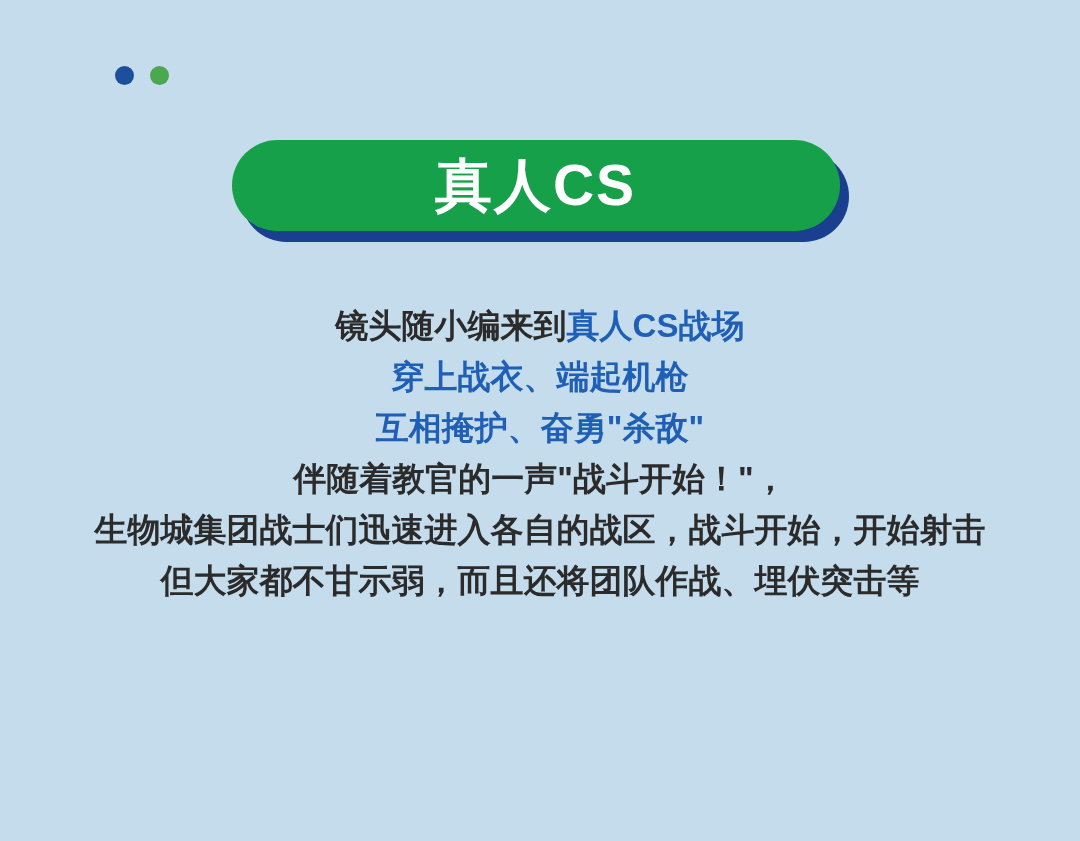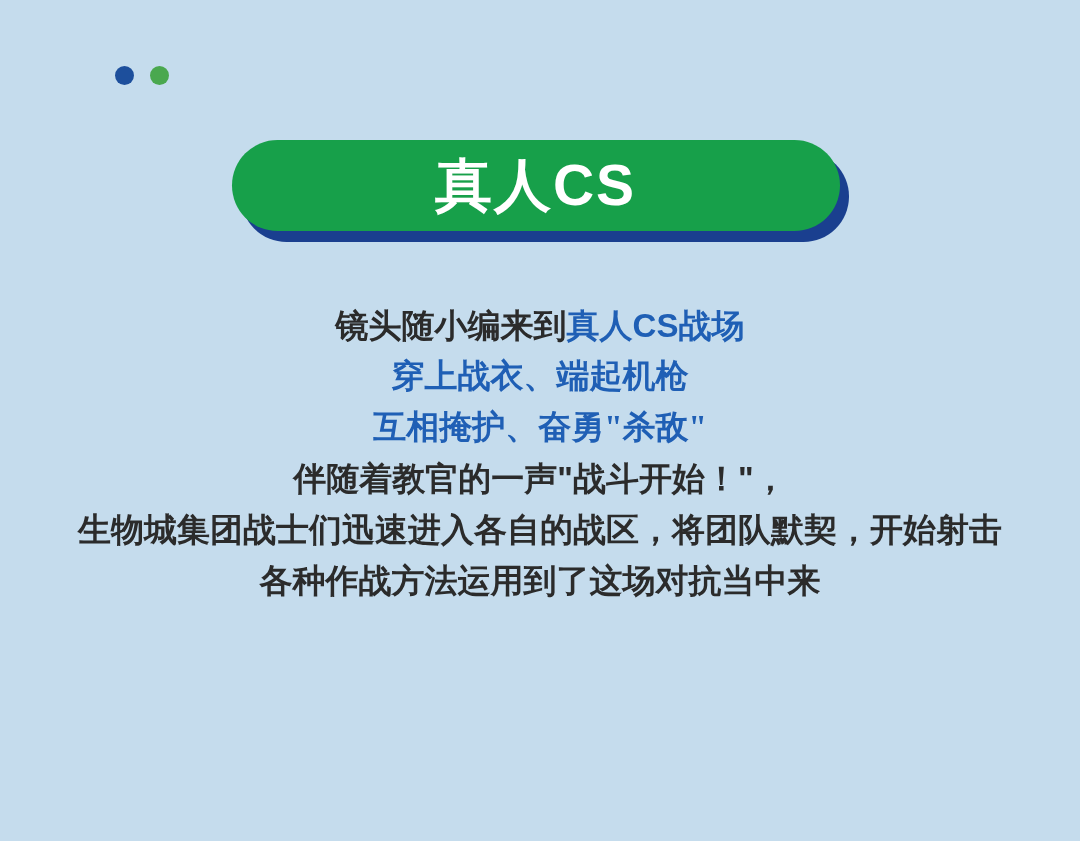--- a/index.html
+++ b/index.html
@@ -93,21 +93,20 @@
   .line {
     font-size: 33px;
     line-height: 51px;
     color: #2b2b2b;
     font-weight: bold;
     white-space: nowrap;
     font-family: "Liberation Sans", "DejaVu Sans", sans-serif;
   }
   .line.accent {
     color: #1f5fb5;
-    font-family: Liberation Serif, serif;
   }
   .line .hl {
     color: #1f5fb5;
   }
 </style>
 </head>
 <body>
 
 <div class="page">
 
@@ -125,17 +124,17 @@
     </div>
   </div>
 
   <div class="body-block">
     <div class="line">
       <span>镜头随小编来到</span><span class="hl">真人CS战场</span>
     </div>
     <div class="line accent">穿上战衣、端起机枪</div>
     <div class="line accent">互相掩护、奋勇"杀敌"</div>
     <div class="line">伴随着教官的一声"战斗开始！"，</div>
-    <div class="line">生物城集团战士们迅速进入各自的战区，将团队默契，开始射击</div>
-    <div class="line">各种作战方法运用到了这场对抗当中来</div>
+    <div class="line">生物城集团战士们迅速进入各自的战区，战斗开始，开始射击</div>
+    <div class="line">但大家都不甘示弱，而且还将团队作战、埋伏突击等</div>
   </div>
 
 </div>
 
 </body></html>

